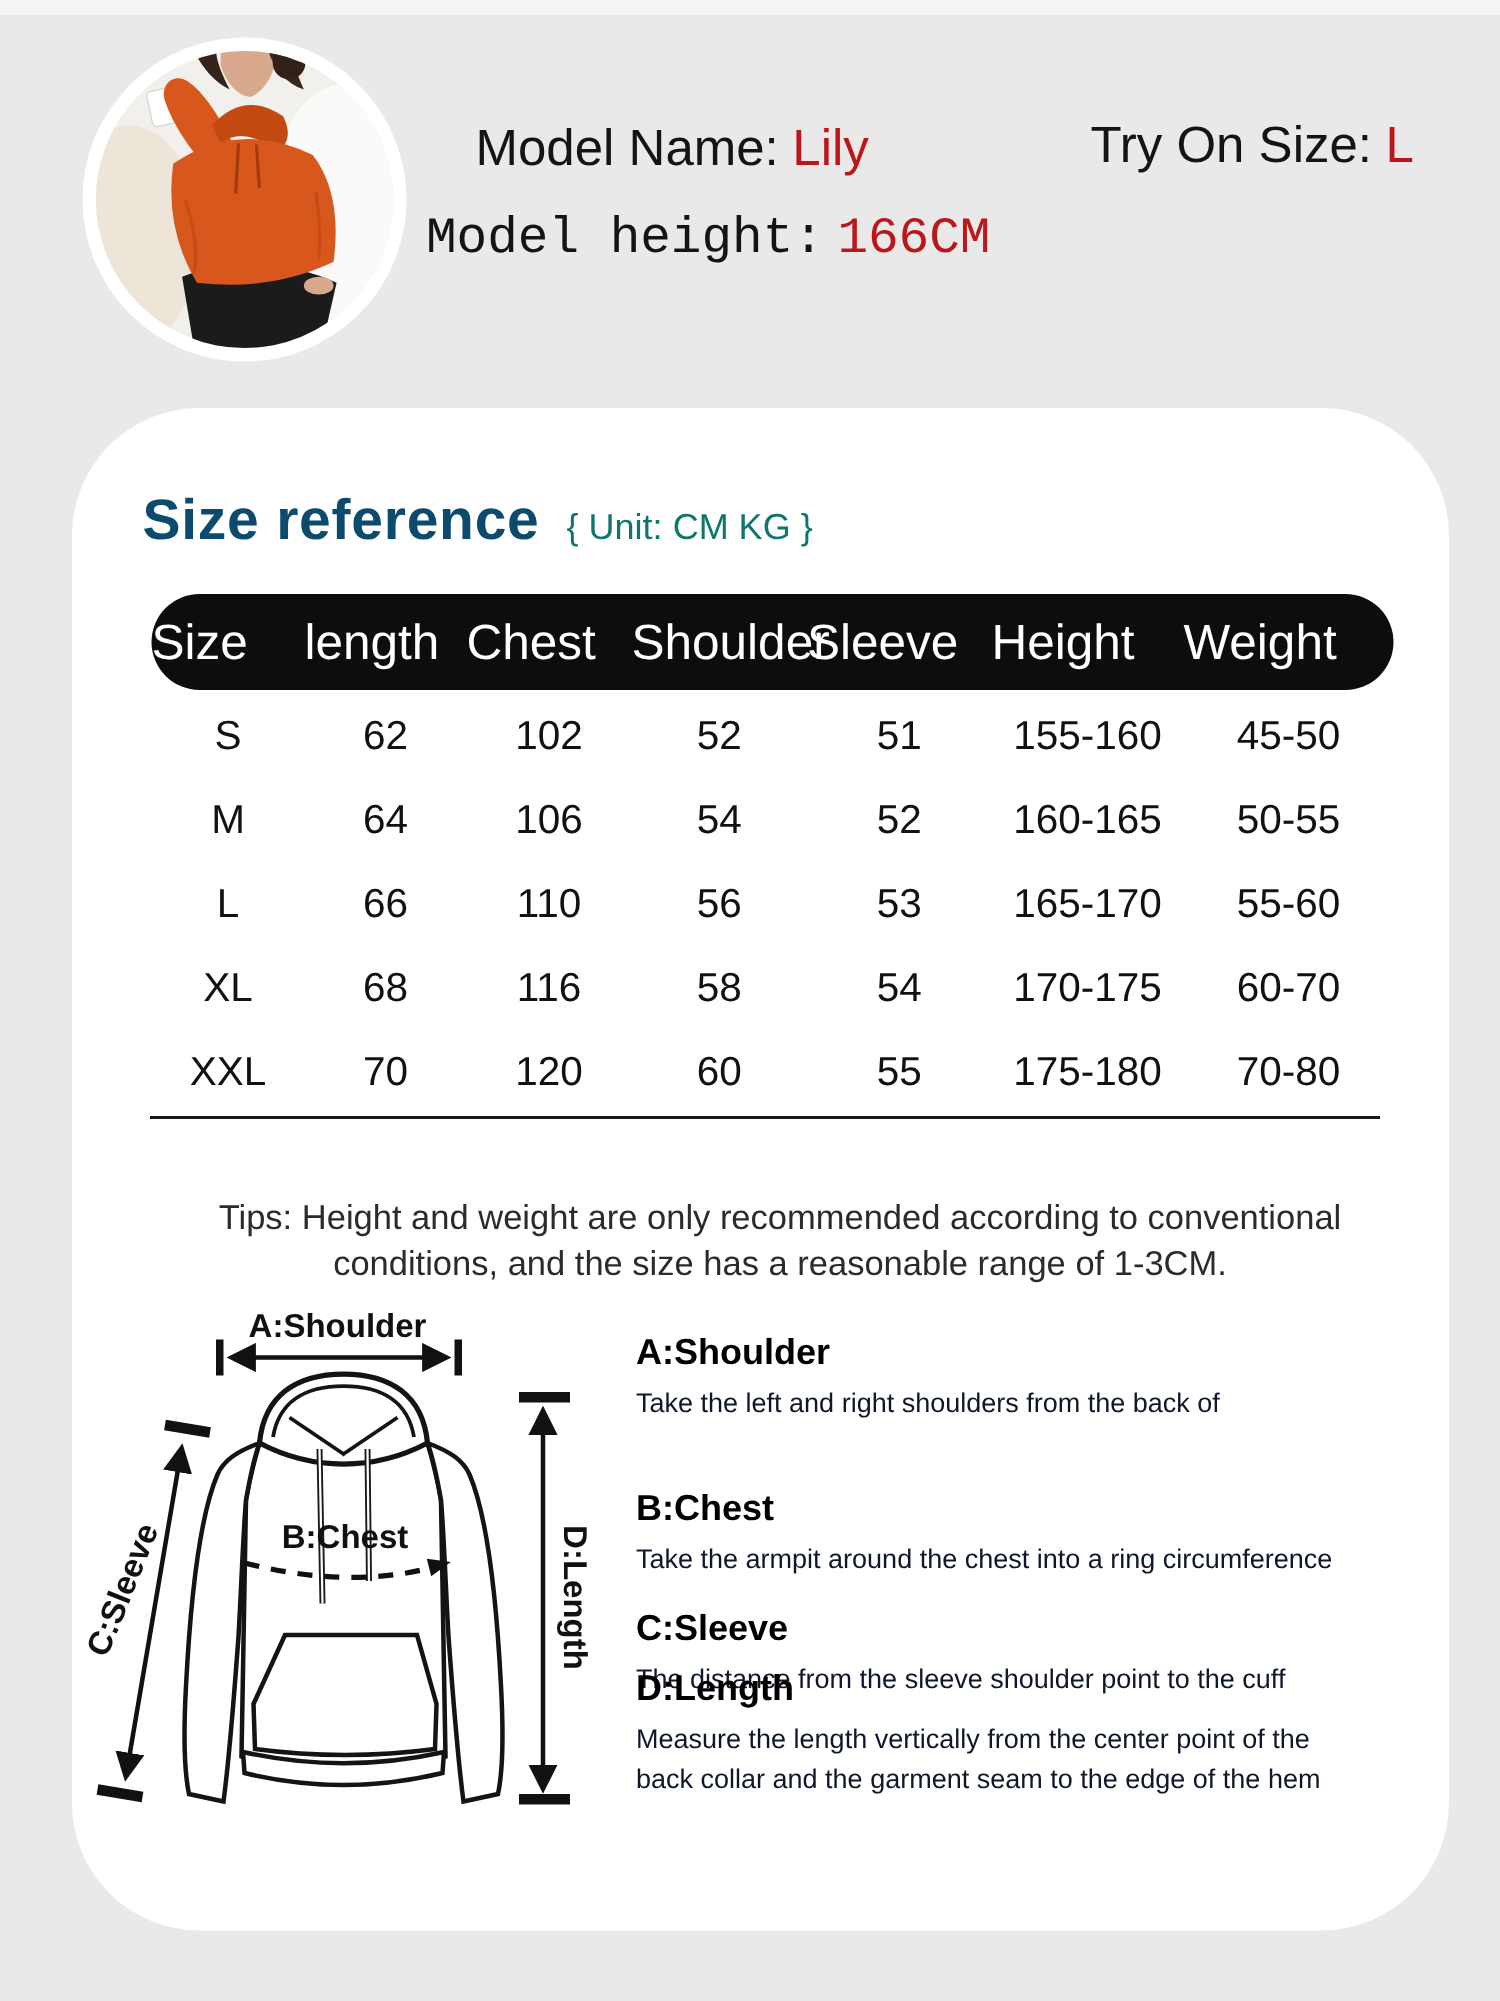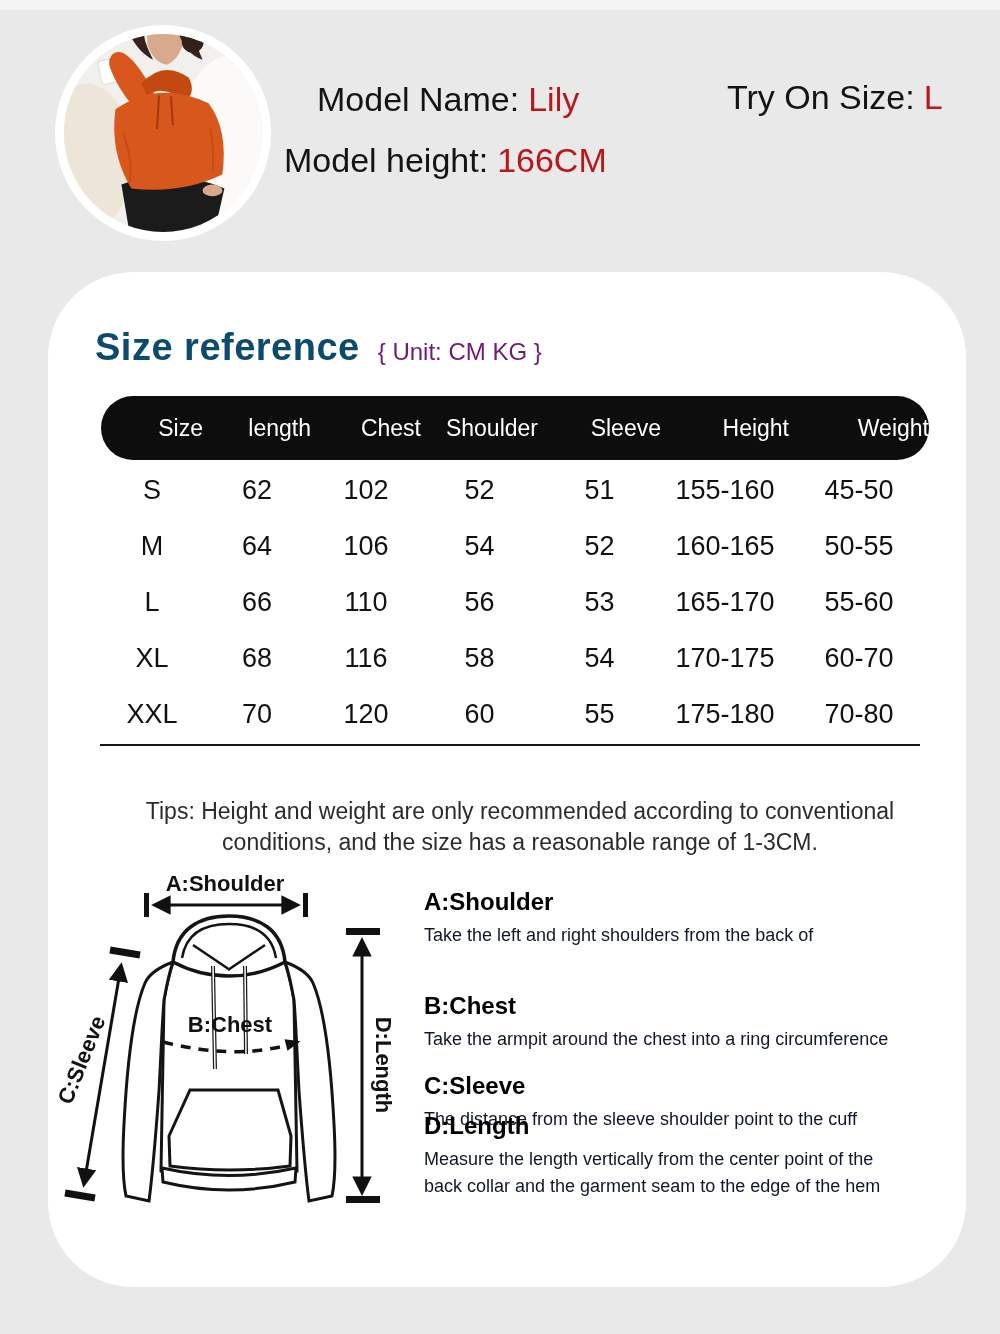--- a/index.html
+++ b/index.html
@@ -9,36 +9,36 @@
 
   
   .photo-wrap{position:absolute;left:55px;top:25px;width:198px;height:198px;
               border:9px solid #ffffff;border-radius:50%;overflow:hidden;background:#f2f0ec;}
 
   
   .info-line{position:absolute;font-size:34px;white-space:nowrap;color:#141414;}
   .info-value{color:#bb161a;margin-left:9px;}
   .pos-name{left:317px;top:80px;}
   .pos-tryon{left:727px;top:78px;}
-  .pos-height{left:284px;top:141px;}
+  .pos-height{left:284px;top:141px;font-family:Liberation Mono, monospace;}
   .pos-weight{left:705px;top:144px;}
 
   
   .card{position:absolute;left:48px;top:272px;width:918px;height:1015px;
         background:#ffffff;border-radius:85px;}
 
   .title-row{position:absolute;left:95px;top:326px;display:flex;align-items:baseline;white-space:nowrap;}
   .size-title{font-size:38px;font-weight:bold;color:#0c4a6e;letter-spacing:.5px;}
-  .unit-note{font-size:24px;color:#701a75;margin-left:18px;}
+  .unit-note{font-size:24px;color:#0f766e;margin-left:18px;}
 
   
   .tbl-grid{display:grid;grid-template-columns:102px 108px 110px 117px 123px 128px 140px;}
   .table-head{position:absolute;left:101px;top:396px;width:828px;height:64px;
               background:#0d0d0d;border-radius:32px;align-items:center;}
-  .table-head .hd{color:#ffffff;font-size:23px;text-align:right;}
+  .table-head .hd{color:#ffffff;font-size:33px;text-align:left;}
   .table-body{position:absolute;left:101px;top:462px;width:828px;}
   .trow{height:56px;align-items:center;}
   .trow .cell{font-size:27px;color:#111111;text-align:center;}
   .divider{position:absolute;left:100px;top:744px;width:820px;height:2px;background:#161616;}
 
   .tips{position:absolute;left:90px;top:796px;width:860px;text-align:center;}
   .tips div{font-size:23px;line-height:31px;color:#2b2b2b;}
 
   
   .diagram{position:absolute;left:40px;top:866px;}

